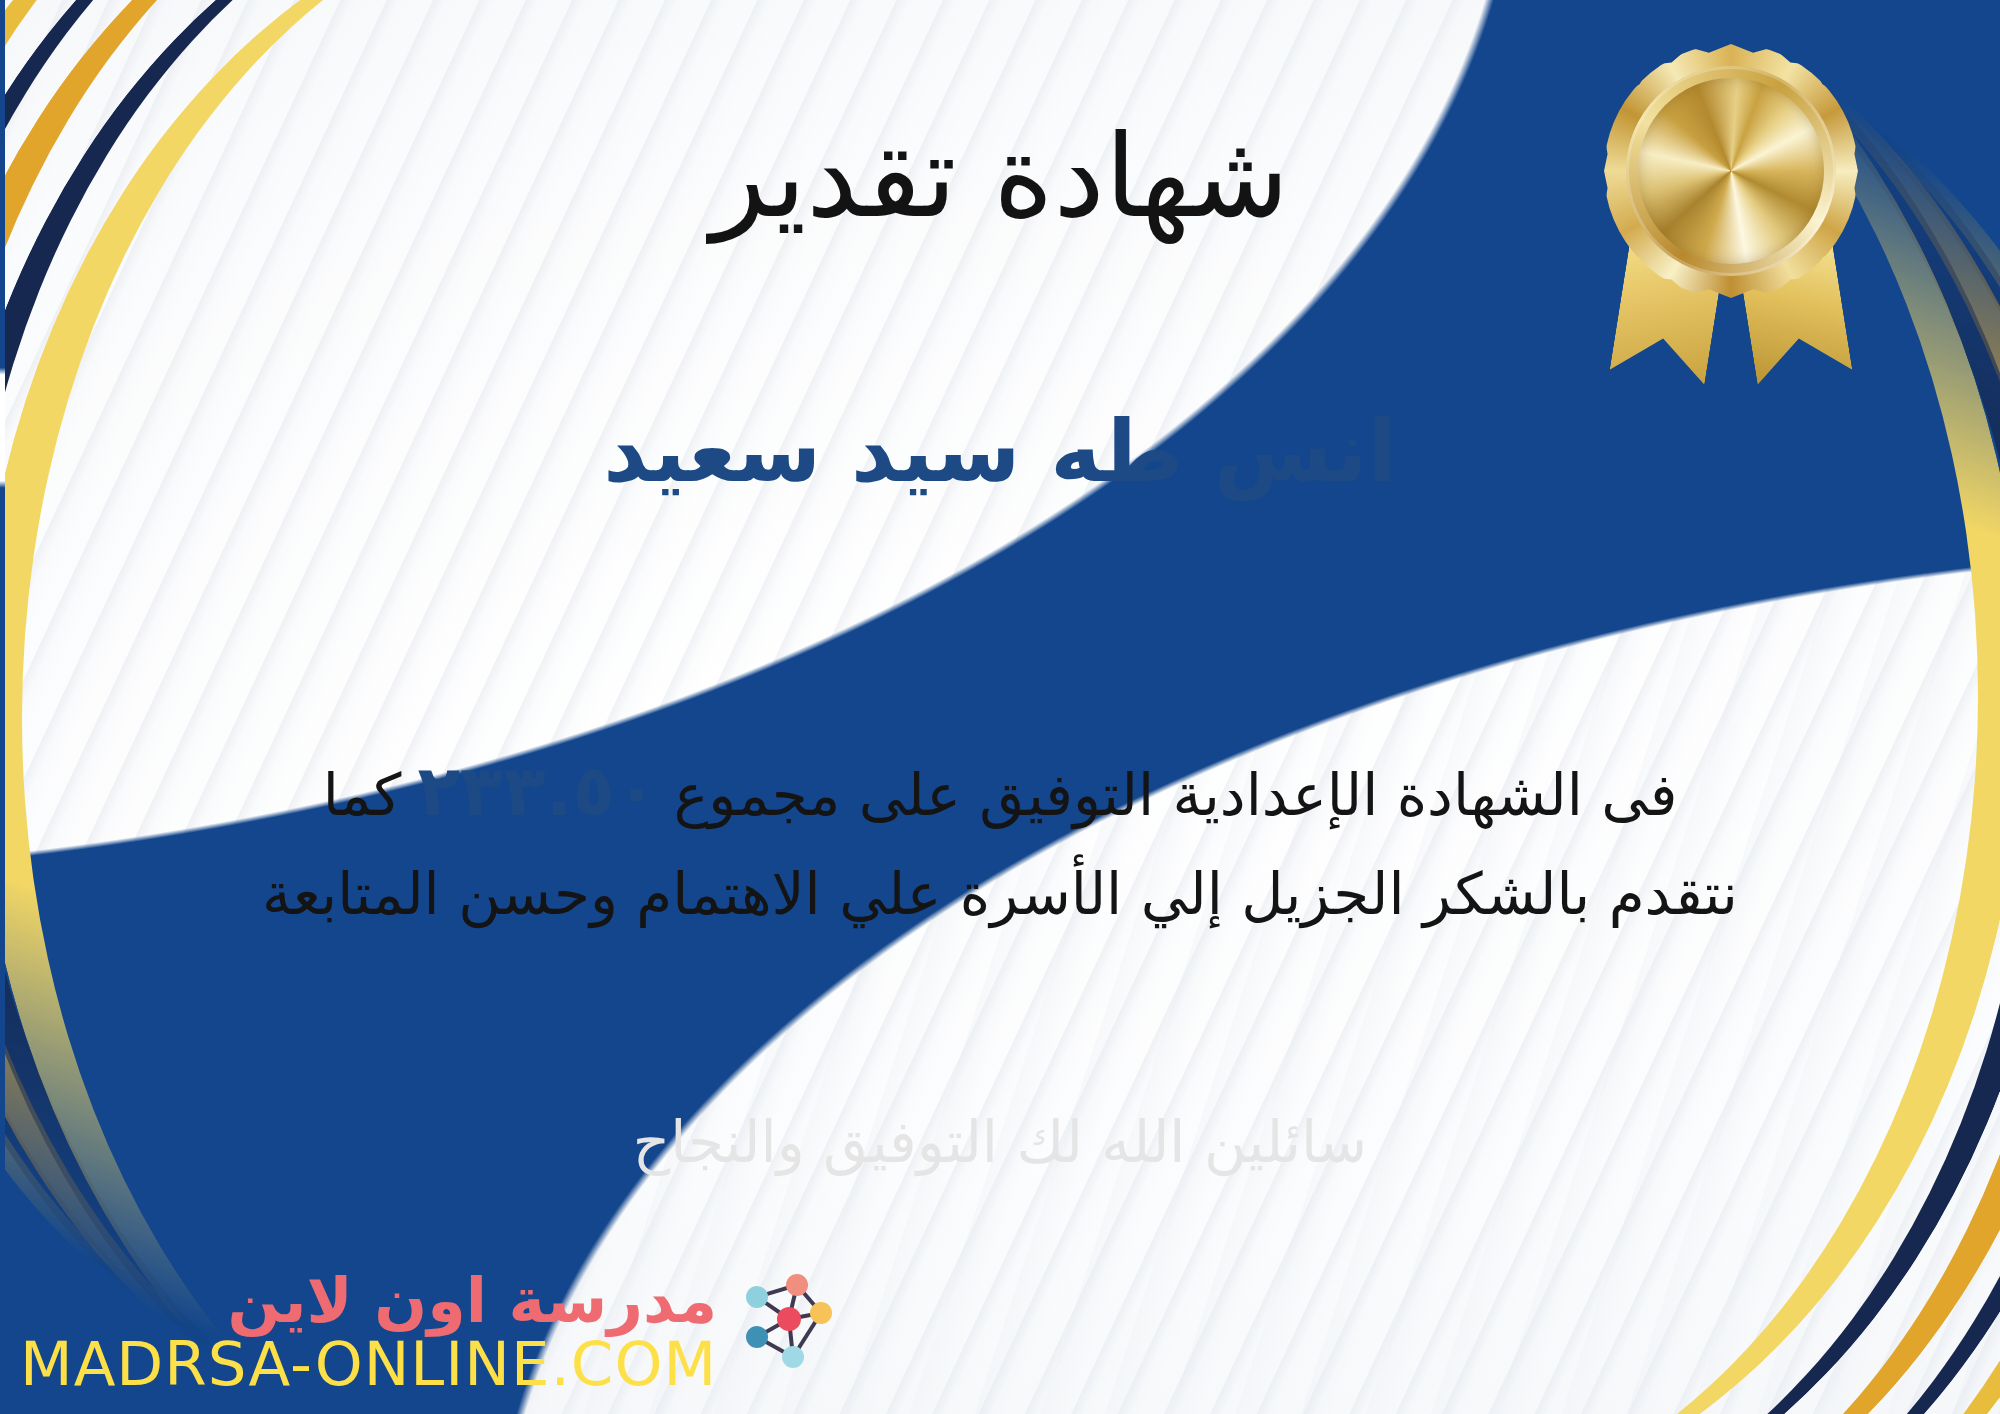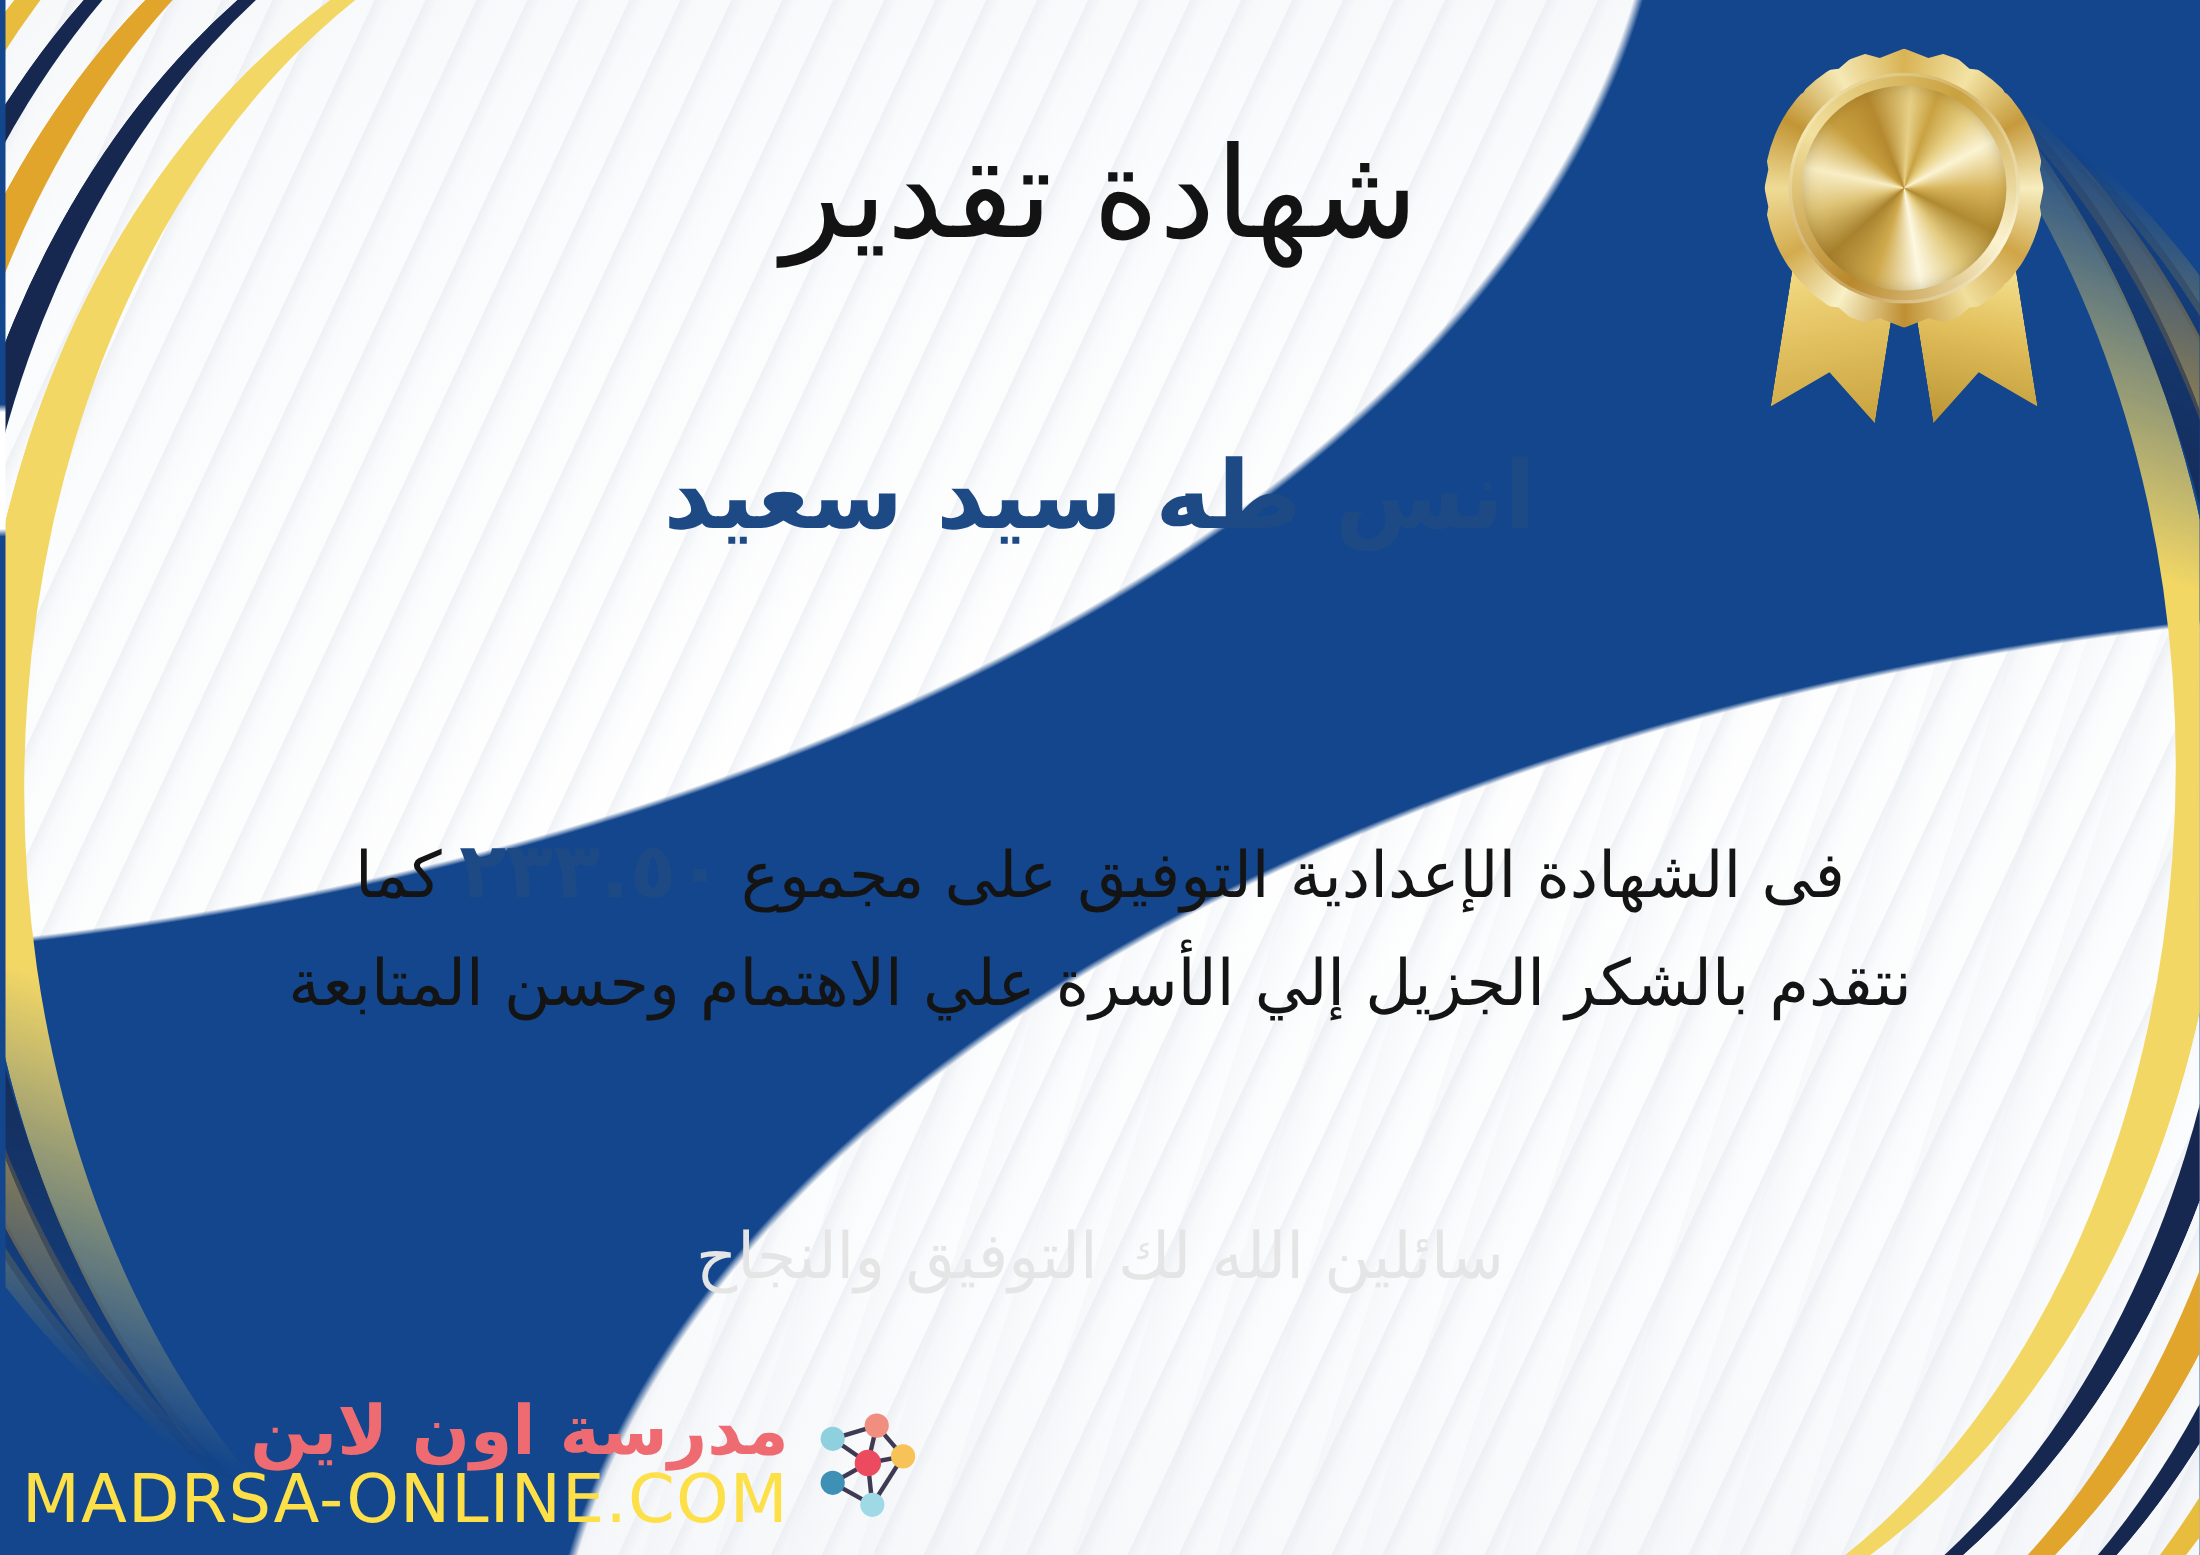--- a/index.html
+++ b/index.html
@@ -184,21 +184,21 @@
     font-size:58px;
     font-weight:400;
     color:#e5e5e5;
     letter-spacing:-.5px;
   }
 
   
   .brand{
     position:absolute;
     left:20px;bottom:18px;
-    display:flex;align-items:center;gap:18px;
+    display:flex;align-items:flex-start;gap:18px;
     direction:rtl;
   }
   .brand-text{display:flex;flex-direction:column;align-items:flex-start;}
   .brand-ar{
     font-size:62px;font-weight:700;line-height:1.02;
     color:#ee6b72;letter-spacing:-1px;
     white-space:nowrap;
   }
   .brand-en{
     font-size:61px;font-weight:400;line-height:1.05;

